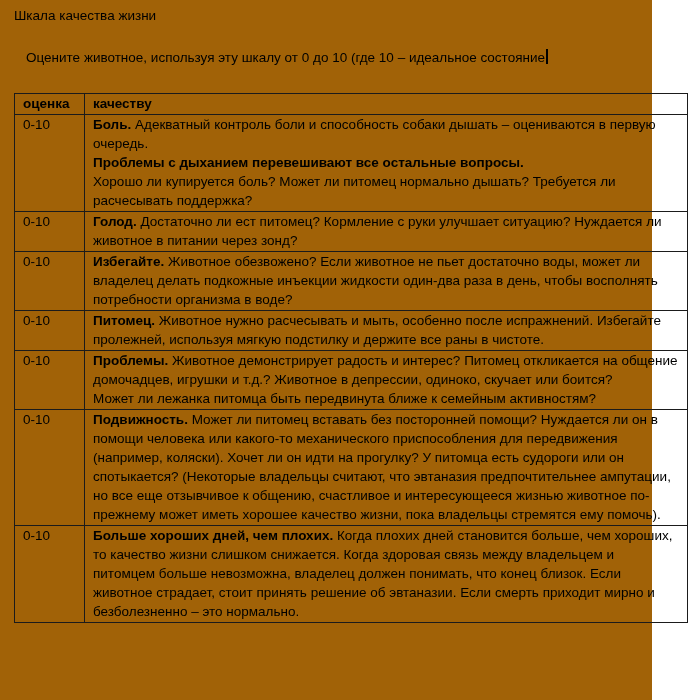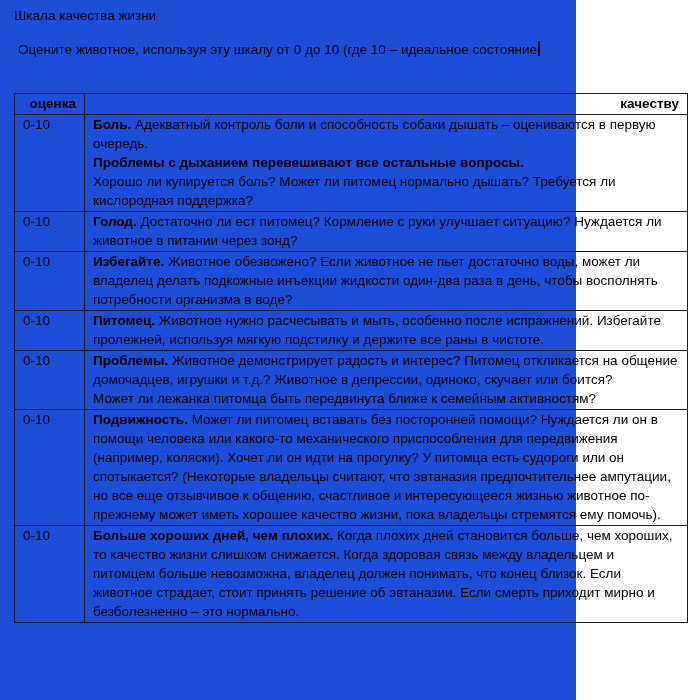--- a/index.html
+++ b/index.html
@@ -7,39 +7,39 @@
     padding: 0;
     width: 700px;
     height: 700px;
     background: #ffffff;
     font-family: "Liberation Sans", sans-serif;
     color: #000000;
     overflow: hidden;
   }
   .page {
     position: relative;
-    width: 576px;
+    width: 652px;
     height: 700px;
-    background: #1d4ed8;
+    background: #a16207;
   }
   .doc-title {
     position: absolute;
     left: 14px;
     top: 6px;
     font-size: 13.5px;
     line-height: 19px;
     margin: 0;
   }
   .doc-subtitle {
     position: absolute;
     left: 14px;
     top: 36px;
     font-size: 13.5px;
     line-height: 19px;
-    margin: 4px;
+    margin: 12px;
     white-space: nowrap;
   }
   .text-cursor {
     display: inline-block;
     width: 2px;
     height: 15px;
     background: #000000;
     vertical-align: -2px;
     margin-left: 1px;
   }
@@ -55,21 +55,21 @@
   col.score-col { width: 70px; }
   table.qol th,
   table.qol td {
     border: 1px solid #1b1b1b;
     padding: 0 8px 1px 8px;
     vertical-align: top;
     text-align: left;
     line-height: 19px;
     font-weight: normal;
   }
-  table.qol th { font-weight: 700; text-align: right; }
+  table.qol th { font-weight: 700; }
   td.score-bold { font-weight: 700; }
   .para { margin: 0; }
   b { font-weight: 700; }
 </style>
 </head>
 <body>
 
 <div class="page">
 
   <p class="doc-title">Шкала качества жизни</p>
@@ -86,21 +86,21 @@
         <th>оценка</th>
         <th>качеству</th>
       </tr>
     </thead>
     <tbody id="table-body">
         <tr>
           <td>0-10</td>
           <td>
             <div class="para"><b>Боль.</b><span> Адекватный контроль боли и способность собаки дышать – оцениваются в первую очередь.</span></div>
             <div class="para"><b>Проблемы с дыханием перевешивают все остальные вопросы.</b></div>
-            <div class="para"><span>Хорошо ли купируется боль? Может ли питомец нормально дышать? Требуется ли кислородная поддержка?</span></div>
+            <div class="para"><span>Хорошо ли купируется боль? Может ли питомец нормально дышать? Требуется ли расчесывать поддержка?</span></div>
           </td>
         </tr>
         <tr>
           <td>0-10</td>
           <td>
             <div class="para"><b>Голод.</b><span> Достаточно ли ест питомец? Кормление с руки улучшает ситуацию? Нуждается ли животное в питании через зонд?</span></div>
           </td>
         </tr>
         <tr>
           <td>0-10</td>

